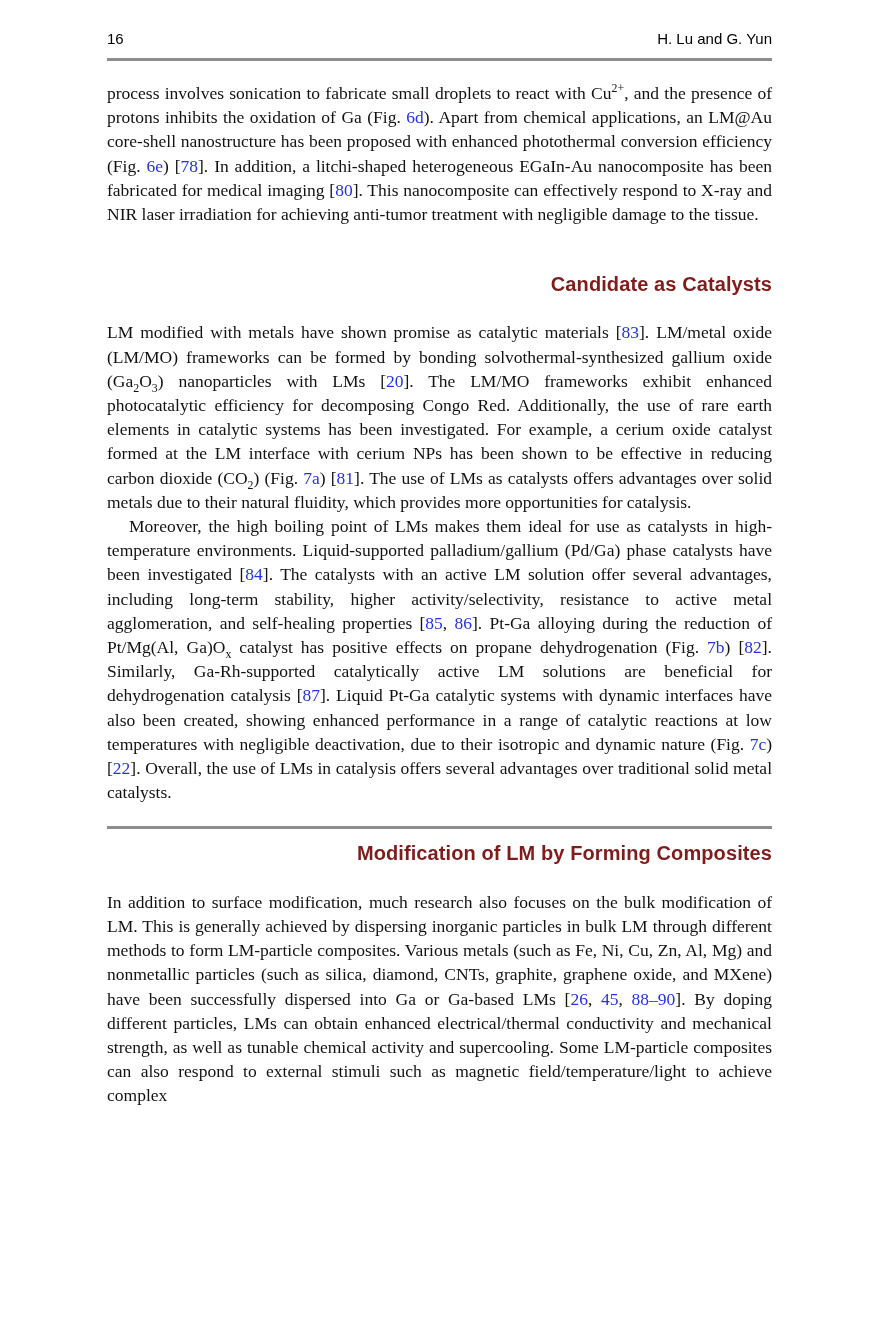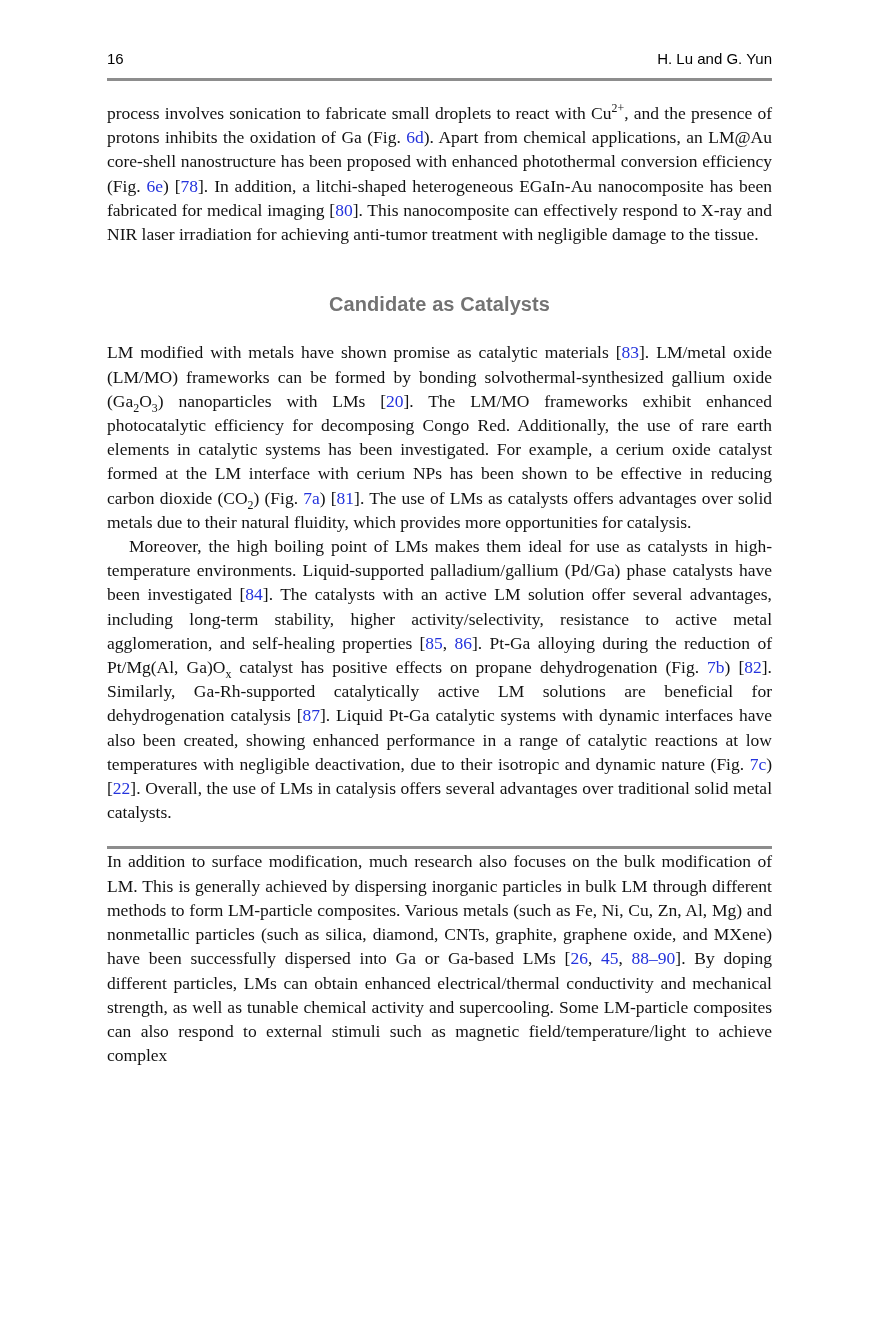--- a/index.html
+++ b/index.html
@@ -19,21 +19,21 @@
     color: var(--text);
   }
   .col {
     width: 665px;
     margin-left: 107px;
   }
   .running-header {
     display: flex;
     justify-content: space-between;
     align-items: flex-end;
-    padding-top: 50px;
+    padding-top: 30px;
     font-family: "Liberation Sans", "DejaVu Sans", sans-serif;
     font-size: 15px;
     color: #000;
   }
   .header-rule {
     height: 3px;
     background: var(--rule);
     margin-top: 11px;
   }
   .content {
@@ -46,23 +46,23 @@
     margin: 0;
     hyphens: auto;
   }
   .content p.indent { text-indent: 22px; }
   .content p:last-of-type { text-align-last: justify; }
   .content h2 {
     font-family: "Liberation Sans", "DejaVu Sans", sans-serif;
     font-size: 20px;
     font-weight: bold;
     letter-spacing: 0.1px;
-    color: #737373;
+    color: #7f1d1d;
     margin: 46px 0 24px 0;
-    text-align: center;
+    text-align: right;
   }
   .section-rule {
     height: 3px;
     background: var(--rule);
     margin-top: 22px;
   }
   .section-rule + h2 { margin-top: 12px; }
   a.cite {
     color: var(--link);
     text-decoration: none;
@@ -82,16 +82,17 @@
       <span>16</span>
       <span>H. Lu and G. Yun</span>
     </div>
     <div class="header-rule"></div>
     <div class="content">
         <p><span>process involves sonication to fabricate small droplets to react with Cu</span><sup>2+</sup><span>, and the presence of protons inhibits the oxidation of Ga (Fig. </span><a class="cite" href="#">6d</a><span>). Apart from chemical applications, an LM@Au core-shell nanostructure has been proposed with enhanced photothermal conversion efficiency (Fig. </span><a class="cite" href="#">6e</a><span>) [</span><a class="cite" href="#">78</a><span>]. In addition, a litchi-shaped heterogeneous EGaIn-Au nanocomposite has been fabricated for medical imaging [</span><a class="cite" href="#">80</a><span>]. This nanocomposite can effectively respond to X-ray and NIR laser irradiation for achieving anti-tumor treatment with negligible damage to the tissue.</span></p>
         <h2>Candidate as Catalysts</h2>
         <p><span>LM modified with metals have shown promise as catalytic materials [</span><a class="cite" href="#">83</a><span>]. LM/metal oxide (LM/MO) frameworks can be formed by bonding solvothermal-synthesized gallium oxide (Ga</span><sub>2</sub><span>O</span><sub>3</sub><span>) nanoparticles with LMs [</span><a class="cite" href="#">20</a><span>]. The LM/MO frameworks exhibit enhanced photocatalytic efficiency for decomposing Congo Red. Additionally, the use of rare earth elements in catalytic systems has been investigated. For example, a cerium oxide catalyst formed at the LM interface with cerium NPs has been shown to be effective in reducing carbon dioxide (CO</span><sub>2</sub><span>) (Fig. </span><a class="cite" href="#">7a</a><span>) [</span><a class="cite" href="#">81</a><span>]. The use of LMs as catalysts offers advantages over solid metals due to their natural fluidity, which provides more opportunities for catalysis.</span></p>
         <p class="indent"><span>Moreover, the high boiling point of LMs makes them ideal for use as catalysts in high-temperature environments. Liquid-supported palladium/gallium (Pd/Ga) phase catalysts have been investigated [</span><a class="cite" href="#">84</a><span>]. The catalysts with an active LM solution offer several advantages, including long-term stability, higher activity/selectivity, resistance to active metal agglomeration, and self-healing properties [</span><a class="cite" href="#">85</a><span>, </span><a class="cite" href="#">86</a><span>]. Pt-Ga alloying during the reduction of Pt/Mg(Al, Ga)O</span><sub>x</sub><span> catalyst has positive effects on propane dehydrogenation (Fig. </span><a class="cite" href="#">7b</a><span>) [</span><a class="cite" href="#">82</a><span>]. Similarly, Ga-Rh-supported catalytically active LM solutions are beneficial for dehydrogenation catalysis [</span><a class="cite" href="#">87</a><span>]. Liquid Pt-Ga catalytic systems with dynamic interfaces have also been created, showing enhanced performance in a range of catalytic reactions at low temperatures with negligible deactivation, due to their isotropic and dynamic nature (Fig. </span><a class="cite" href="#">7c</a><span>) [</span><a class="cite" href="#">22</a><span>]. Overall, the use of LMs in catalysis offers several advantages over traditional solid metal catalysts.</span></p>
         <div class="section-rule"></div>
+        <h2>Modification of LM by Forming Composites</h2>
         <p><span>In addition to surface modification, much research also focuses on the bulk modification of LM. This is generally achieved by dispersing inorganic particles in bulk LM through different methods to form LM-particle composites. Various metals (such as Fe, Ni, Cu, Zn, Al, Mg) and nonmetallic particles (such as silica, diamond, CNTs, graphite, graphene oxide, and MXene) have been successfully dispersed into Ga or Ga-based LMs [</span><a class="cite" href="#">26</a><span>, </span><a class="cite" href="#">45</a><span>, </span><a class="cite" href="#">88–90</a><span>]. By doping different particles, LMs can obtain enhanced electrical/thermal conductivity and mechanical strength, as well as tunable chemical activity and supercooling. Some LM-particle composites can also respond to external stimuli such as magnetic field/temperature/light to achieve complex</span></p>
       </div>
   </div>
 </div>
 
 </body></html>

